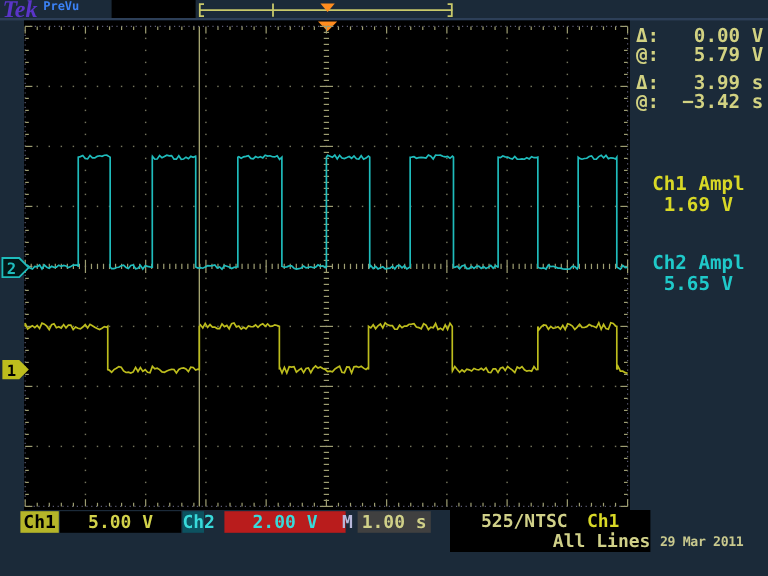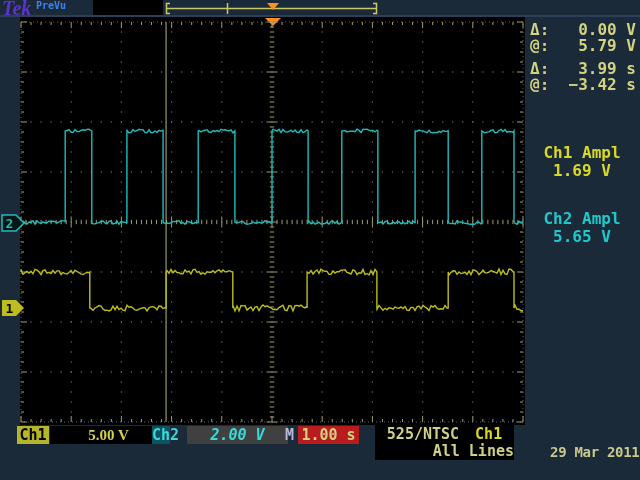--- a/index.html
+++ b/index.html
@@ -12,31 +12,31 @@
   #msg-box{left:93px;top:0px;width:70px;height:15px;background:#000;}
   #top-sep{left:0;top:15px;width:640px;height:2px;background:#2d3f58;}
   #scope-svg{left:0;top:0;pointer-events:none;}
   .cur-row{left:530px;width:106px;display:flex;justify-content:space-between;
            font-size:16px;font-weight:bold;color:#d2d282;line-height:16px;}
   .meas{left:526px;width:112px;text-align:center;font-size:16px;font-weight:bold;line-height:18px;}
   #meas-ch1{top:144px;color:#d8d826;}
   #meas-ch2{top:210px;color:#1fc9c9;text-align:center;}
   .bbar{top:426px;height:18px;line-height:18px;font-size:15px;font-weight:bold;text-align:center;}
   #ch1-badge{left:17px;width:32px;background:#b5b529;color:#000;}
-  #ch1-scale{left:50px;width:117px;background:#000;color:#d2d24a;font-family:Liberation Serif, serif;}
+  #ch1-scale{left:50px;width:101px;background:#000;color:#d2d24a;}
   #ch2-badge{left:152px;width:18px;background:#0d5260;color:#38dada;}
-  #ch2-scale{left:187px;width:101px;background:#404040;color:#38dada;font-style:italic;}
+  #ch2-scale{left:187px;width:101px;background:#b91c1c;color:#38dada;}
   #m-label{left:282px;width:15px;color:#b8b8da;}
-  #m-value{left:298px;width:61px;background:#b91c1c;color:#d0d088;}
-  #trig-box{left:375px;top:425px;width:139px;height:35px;background:#000;color:#d0d088;
+  #m-value{left:298px;width:61px;background:#404040;color:#d0d088;}
+  #trig-box{left:375px;top:425px;width:167px;height:35px;background:#000;color:#d0d088;
             font-size:15px;font-weight:bold;line-height:17px;display:flex;flex-direction:column;justify-content:center;}
   #trig-line1{display:flex;justify-content:center;gap:16px;}
   #trig-ch{color:#d8d826;}
   #trig-line2{text-align:right;}
-  #datetime{left:550px;top:444px;width:90px;font-size:14px;font-weight:bold;color:#c9c98e;
+  #datetime{left:550px;top:444px;width:90px;font-size:11px;font-weight:bold;color:#c9c98e;
             line-height:16px;letter-spacing:-0.3px;}
 </style>
 </head>
 <body>
 
 <div id="screen">
 
   <span class="abs" id="tek-logo">Tek</span>
   <span class="abs" id="mode-label">PreVu</span>
   <div class="abs" id="msg-box"></div>

